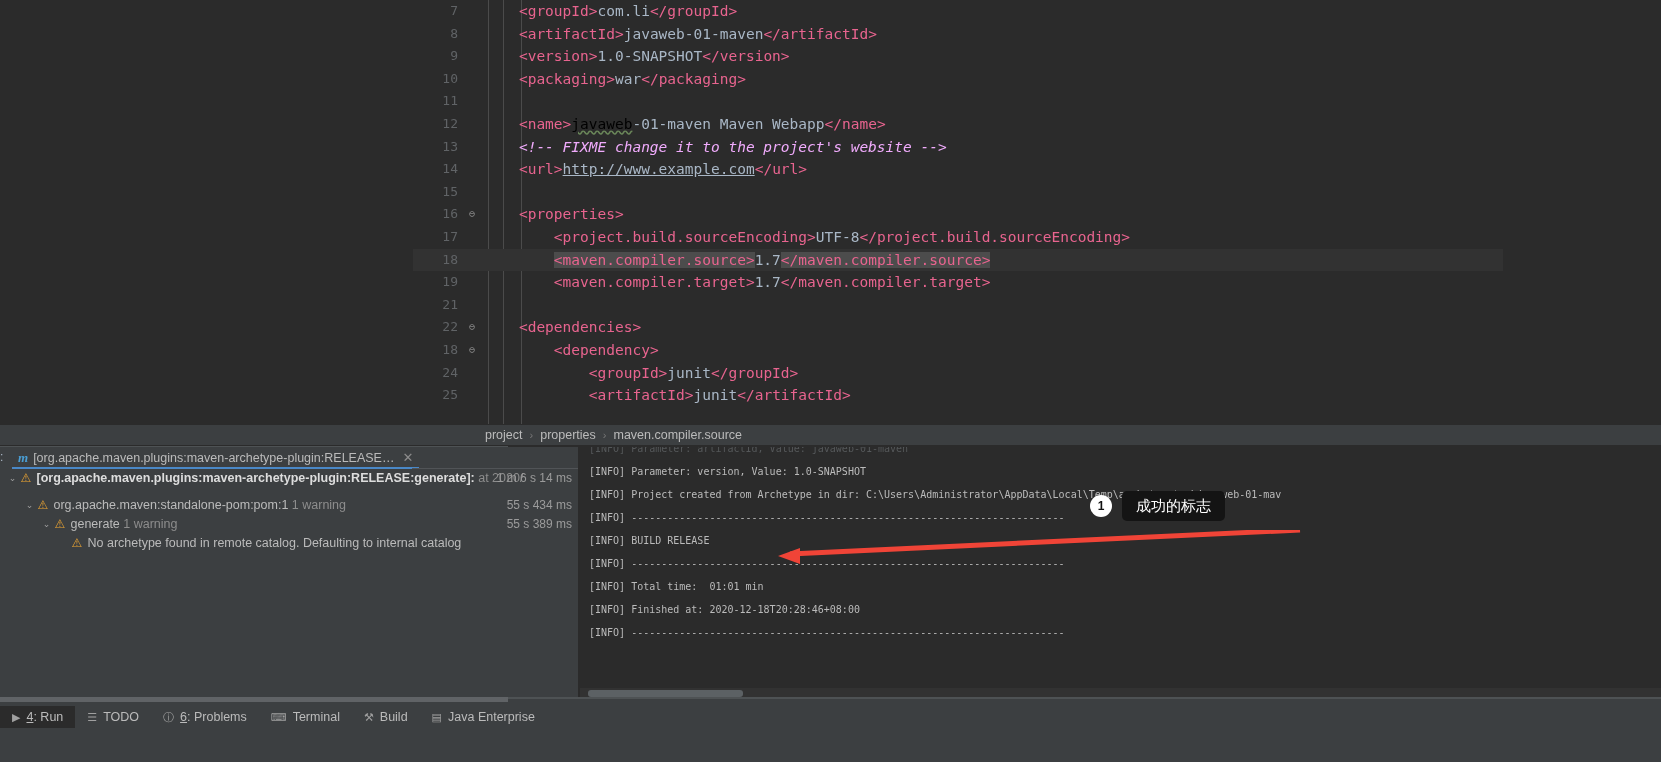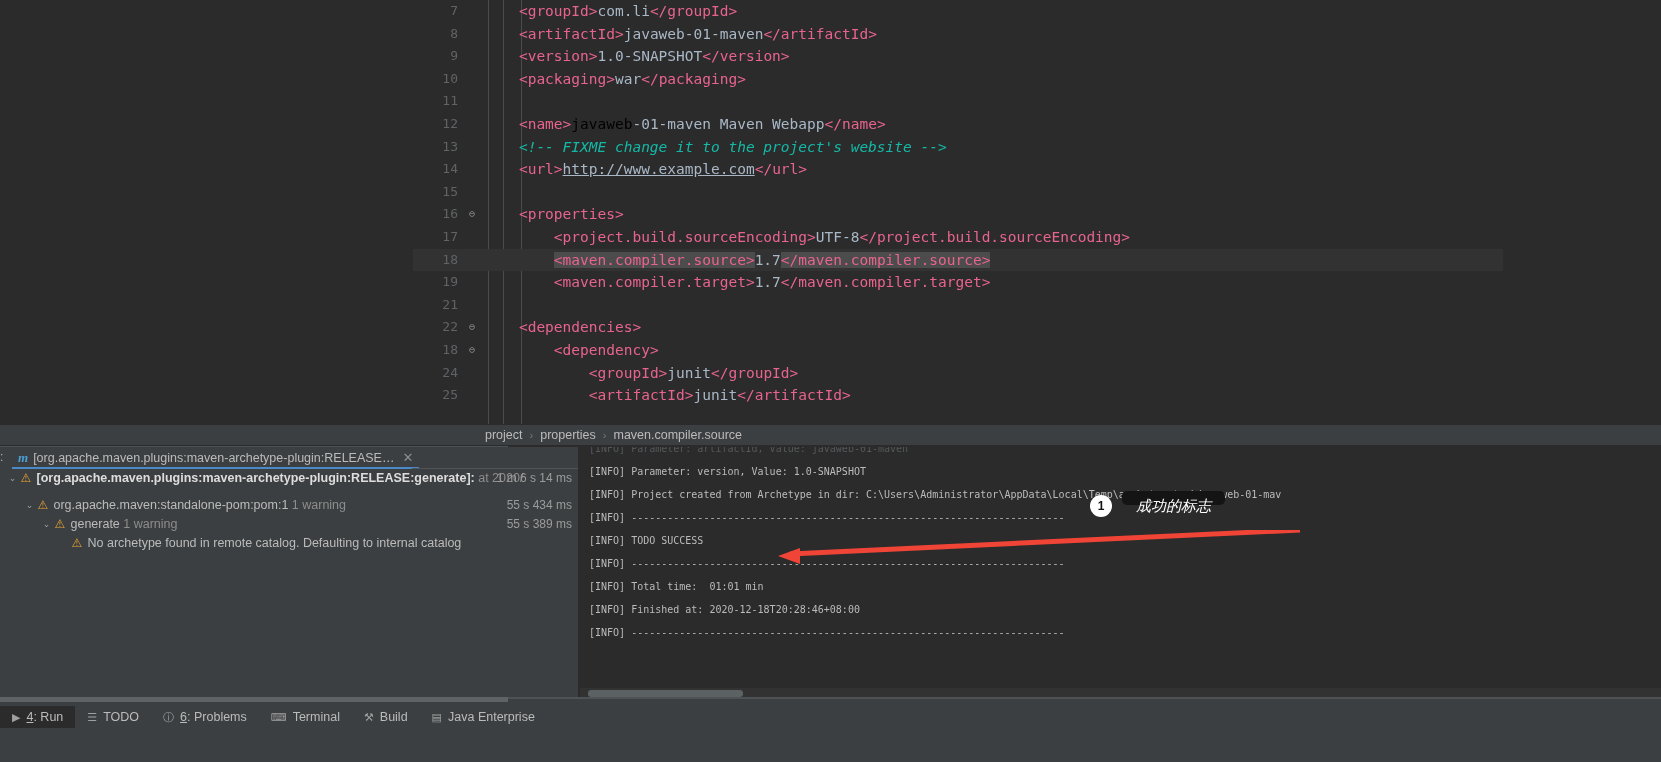--- a/index.html
+++ b/index.html
@@ -61,24 +61,24 @@
     text-align: center;
     color: #8a8a8a;
     font-size: 10px;
     vertical-align: top;
     user-select: none;
   }
   .code-txt { display: inline-block; vertical-align: top; }
 
   .tag  { color: #e8648f; }
   .txt  { color: #a9b7c6; }
-  .cmt  { color: #14b8a6; font-style: italic; }
+  .cmt  { color: #f0abfc; font-style: italic; }
   .url  { color: #a9b7c6; text-decoration: underline; }
   .sel  { background: #4c4c4c; }
-  .wavy { text-decoration-style: wavy;
+  .wavy { text-decoration: underline; text-decoration-style: wavy;
           text-decoration-color: #6a8759; }
 
   
   .ind-guide {
     position: absolute; top: 0; width: 1px; height: 424px;
     background: #4b4b4b;
   }
 
   
   .breadcrumb-bar {
@@ -208,25 +208,25 @@
   .callout-badge {
     position: absolute; left: 1090px; top: 495px;
     width: 22px; height: 22px; border-radius: 50%;
     background: #ffffff; color: #111;
     font-size: 12px; font-weight: bold;
     text-align: center; line-height: 22px;
     z-index: 40;
   }
   .callout-box {
     position: absolute; left: 1122px; top: 491px;
-    height: 14px; line-height: 30px;
+    height: 30px; line-height: 30px;
     padding: 0 14px;
     background: #141414; color: #ffffff;
     border-radius: 5px; font-size: 15px;
-    white-space: nowrap; z-index: 40; font-style: italic;
+    white-space: nowrap; z-index: 40;
   }
   .arrow-svg {
     position: absolute; left: 770px; top: 530px;
     z-index: 35; pointer-events: none;
   }
 
   
   .statusbar {
     position: absolute; left: 0; top: 697px;
     width: 1661px; height: 65px;
@@ -322,21 +322,21 @@
       </div>
 
     <div class="run-vsplit"></div>
 
     <div class="console">
       <div id="console-lines" style="margin-top: -10px;">
           <div class="con-line clipped">[INFO] Parameter: artifactId, Value: javaweb-01-maven</div>
           <div class="con-line">[INFO] Parameter: version, Value: 1.0-SNAPSHOT</div>
           <div class="con-line">[INFO] Project created from Archetype in dir: C:\Users\Administrator\AppData\Local\Temp\archetypetmp\javaweb-01-mav</div>
           <div class="con-line">[INFO] ------------------------------------------------------------------------</div>
-          <div class="con-line">[INFO] TODO SUCCESS</div>
+          <div class="con-line">[INFO] BUILD RELEASE</div>
           <div class="con-line">[INFO] ------------------------------------------------------------------------</div>
           <div class="con-line">[INFO] Total time:  01:01 min</div>
           <div class="con-line">[INFO] Finished at: 2020-12-18T20:28:46+08:00</div>
           <div class="con-line">[INFO] ------------------------------------------------------------------------</div>
         </div>
       <div class="con-hscroll-track">
         <div class="con-hscroll"></div>
       </div>
     </div>
   </div>

